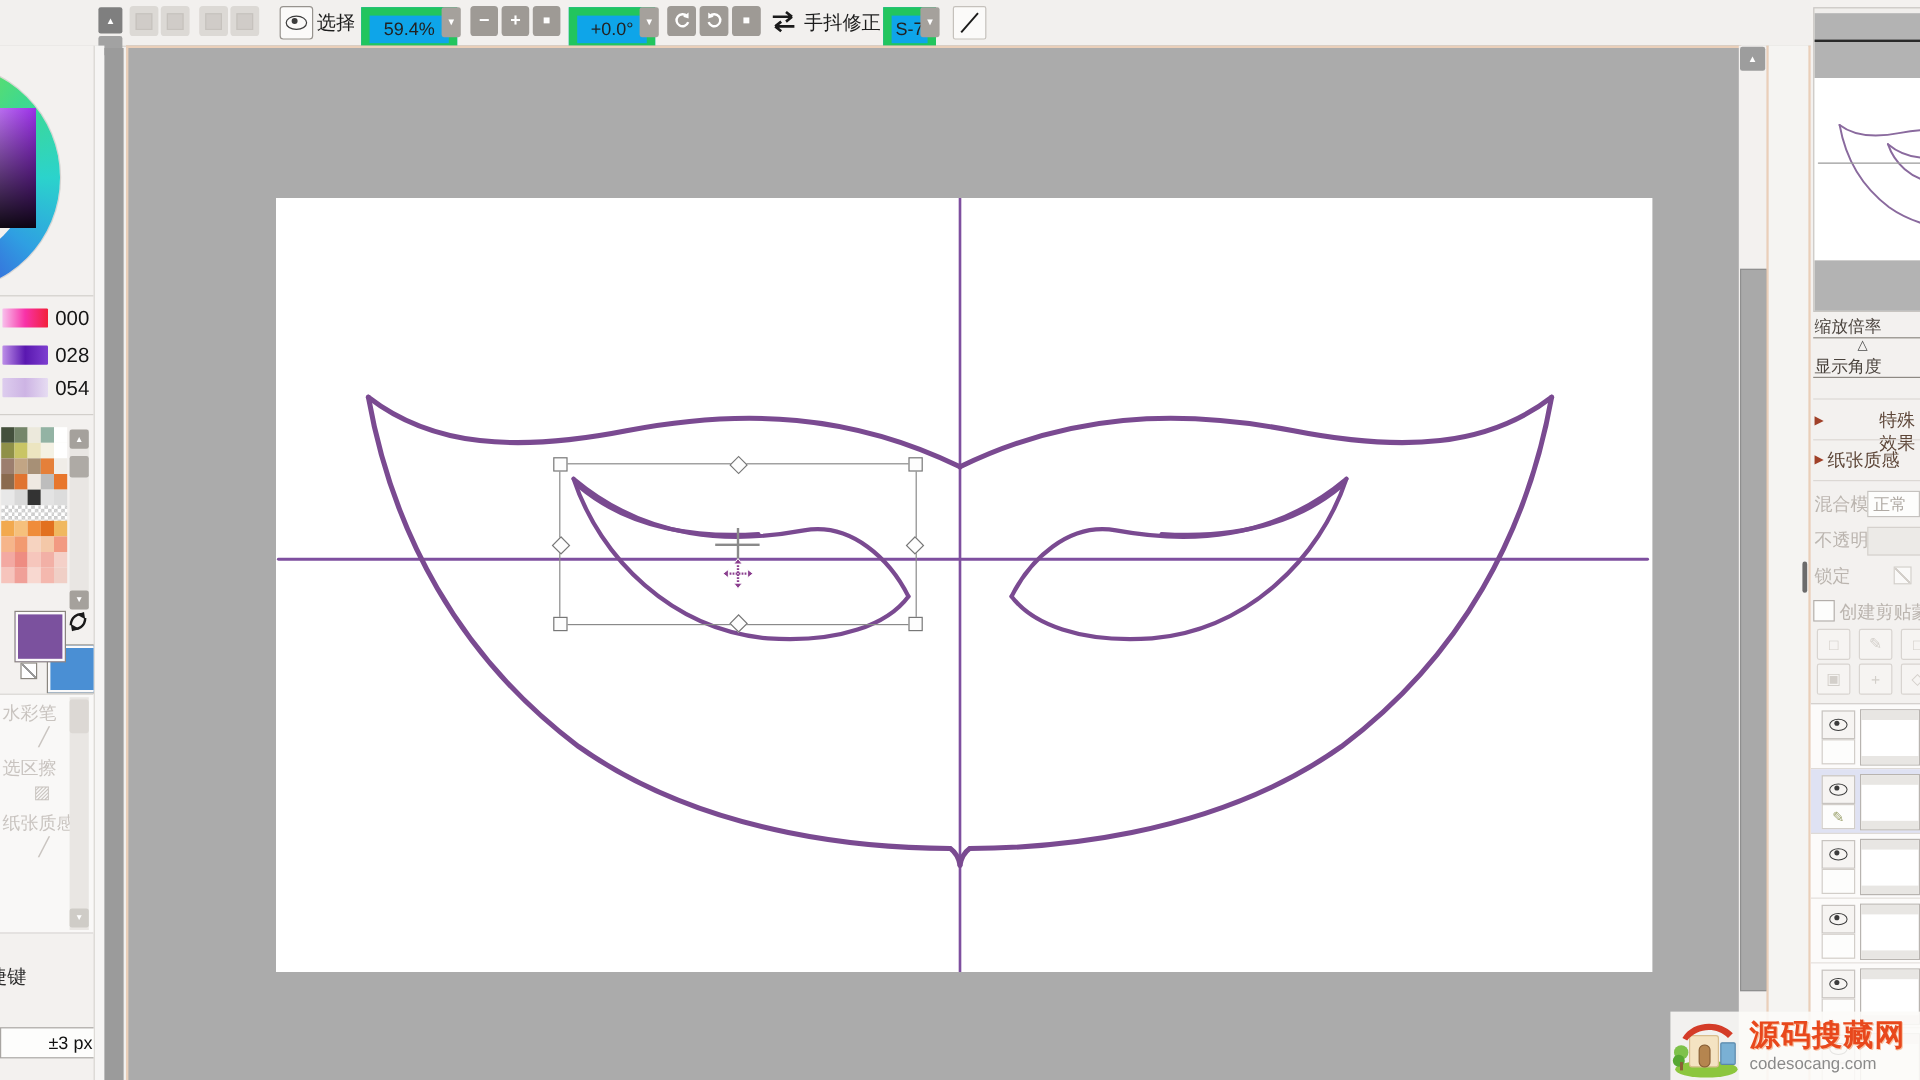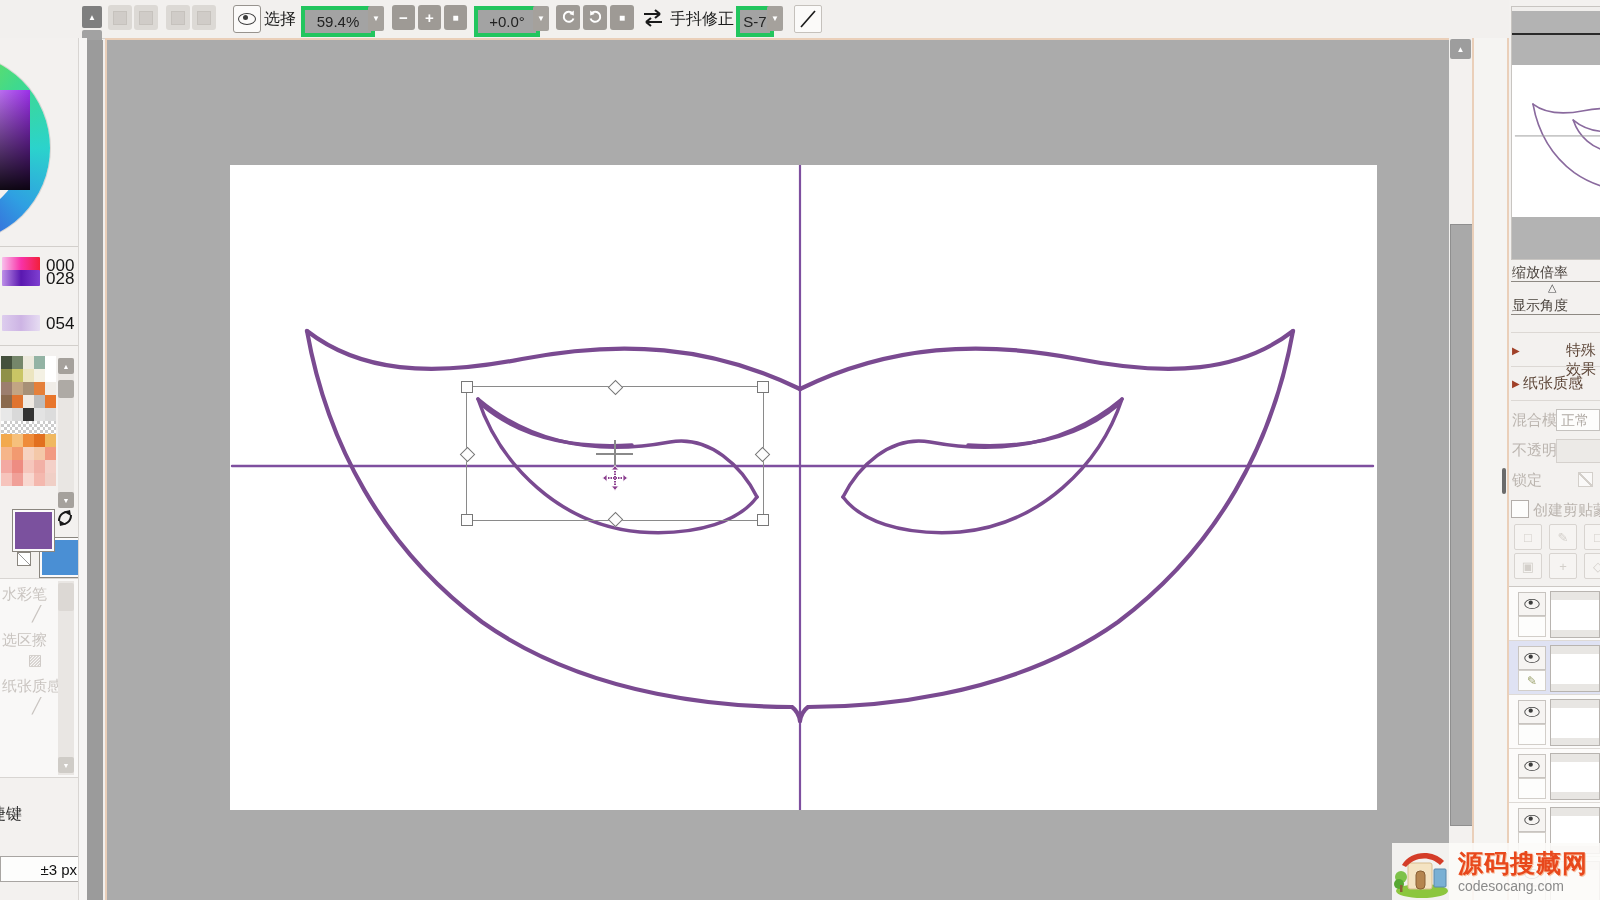--- a/index.html
+++ b/index.html
@@ -6,21 +6,21 @@
   body{width:1600px;height:900px;position:relative;overflow:hidden;background:#f2f0ee;
        font-family:"Liberation Sans","DejaVu Sans",sans-serif;color:#222;}
   .abs{position:absolute;}
 
   
   #toolbar{left:0;top:0;width:1600px;height:38px;background:#f2f0ee;border-bottom:1px solid #d5d2ce;}
   .tbtn{position:absolute;top:5px;height:25px;border-radius:3px;background:#9e9a95;color:#fff;
         display:flex;align-items:center;justify-content:center;font-size:15px;font-weight:bold;}
   .tbtn.disabled{background:#dcd9d5;}
   .tbtn.disabled::after{content:"";width:12px;height:12px;background:#d0ccc8;border:1px solid #c6c2bd;}
-  .tinput{position:absolute;top:6px;height:23px;background:#a3a3a3;border:4px solid #22c55e;
+  .tinput{position:absolute;top:6px;height:23px;background:#0ea5e9;border:7px solid #22c55e;
           display:flex;align-items:center;justify-content:center;font-size:15px;color:#222;}
   .tdrop{position:absolute;top:6px;width:16px;height:25px;background:#a5a19c;border-radius:2px;color:#fff;
          font-size:8px;display:flex;align-items:center;justify-content:center;}
   .tlabel{position:absolute;top:9px;font-size:16px;color:#1c1c1c;}
   .eyebtn{position:absolute;left:233px;top:5px;width:26px;height:26px;background:#fbfaf9;border:1px solid #97938e;
           border-radius:3px;display:flex;align-items:center;justify-content:center;}
   .eye{width:16px;height:10px;border:1.6px solid #3c3c3c;border-radius:50%;position:relative;display:inline-block;}
   .eye::after{content:"";position:absolute;width:5px;height:5px;border-radius:50%;background:#3c3c3c;left:4px;top:1px;}
   .eye.small{transform:scale(.85);}
 
@@ -175,21 +175,21 @@
   <div id="wheel-ring" class="abs"></div>
   <div id="wheel-hole" class="abs"></div>
   <div id="sv-square" class="abs"></div>
 
   <div class="hr-line abs" style="top:208px;"></div>
 
   <div class="swatch-row abs" style="top:219px;">
     <div class="swatch-bar" style="background: linear-gradient(90deg, rgb(248, 192, 236), rgb(248, 50, 168), rgb(242, 32, 58));"></div>
     <span class="swatch-label">000</span>
   </div>
-  <div class="swatch-row abs" style="top:232px;text-align:center;">
+  <div class="swatch-row abs" style="top:250px;text-align:center;">
     <div class="swatch-bar" style="background: linear-gradient(90deg, rgb(189, 143, 232), rgb(90, 24, 176), rgb(126, 63, 208));"></div>
     <span class="swatch-label">028</span>
   </div>
   <div class="swatch-row abs" style="top:277px;">
     <div class="swatch-bar" style="background: linear-gradient(90deg, rgb(221, 205, 238), rgb(205, 180, 228), rgb(230, 220, 242));"></div>
     <span class="swatch-label">054</span>
   </div>
 
   <div class="hr-line abs" style="top:307px;"></div>
 

